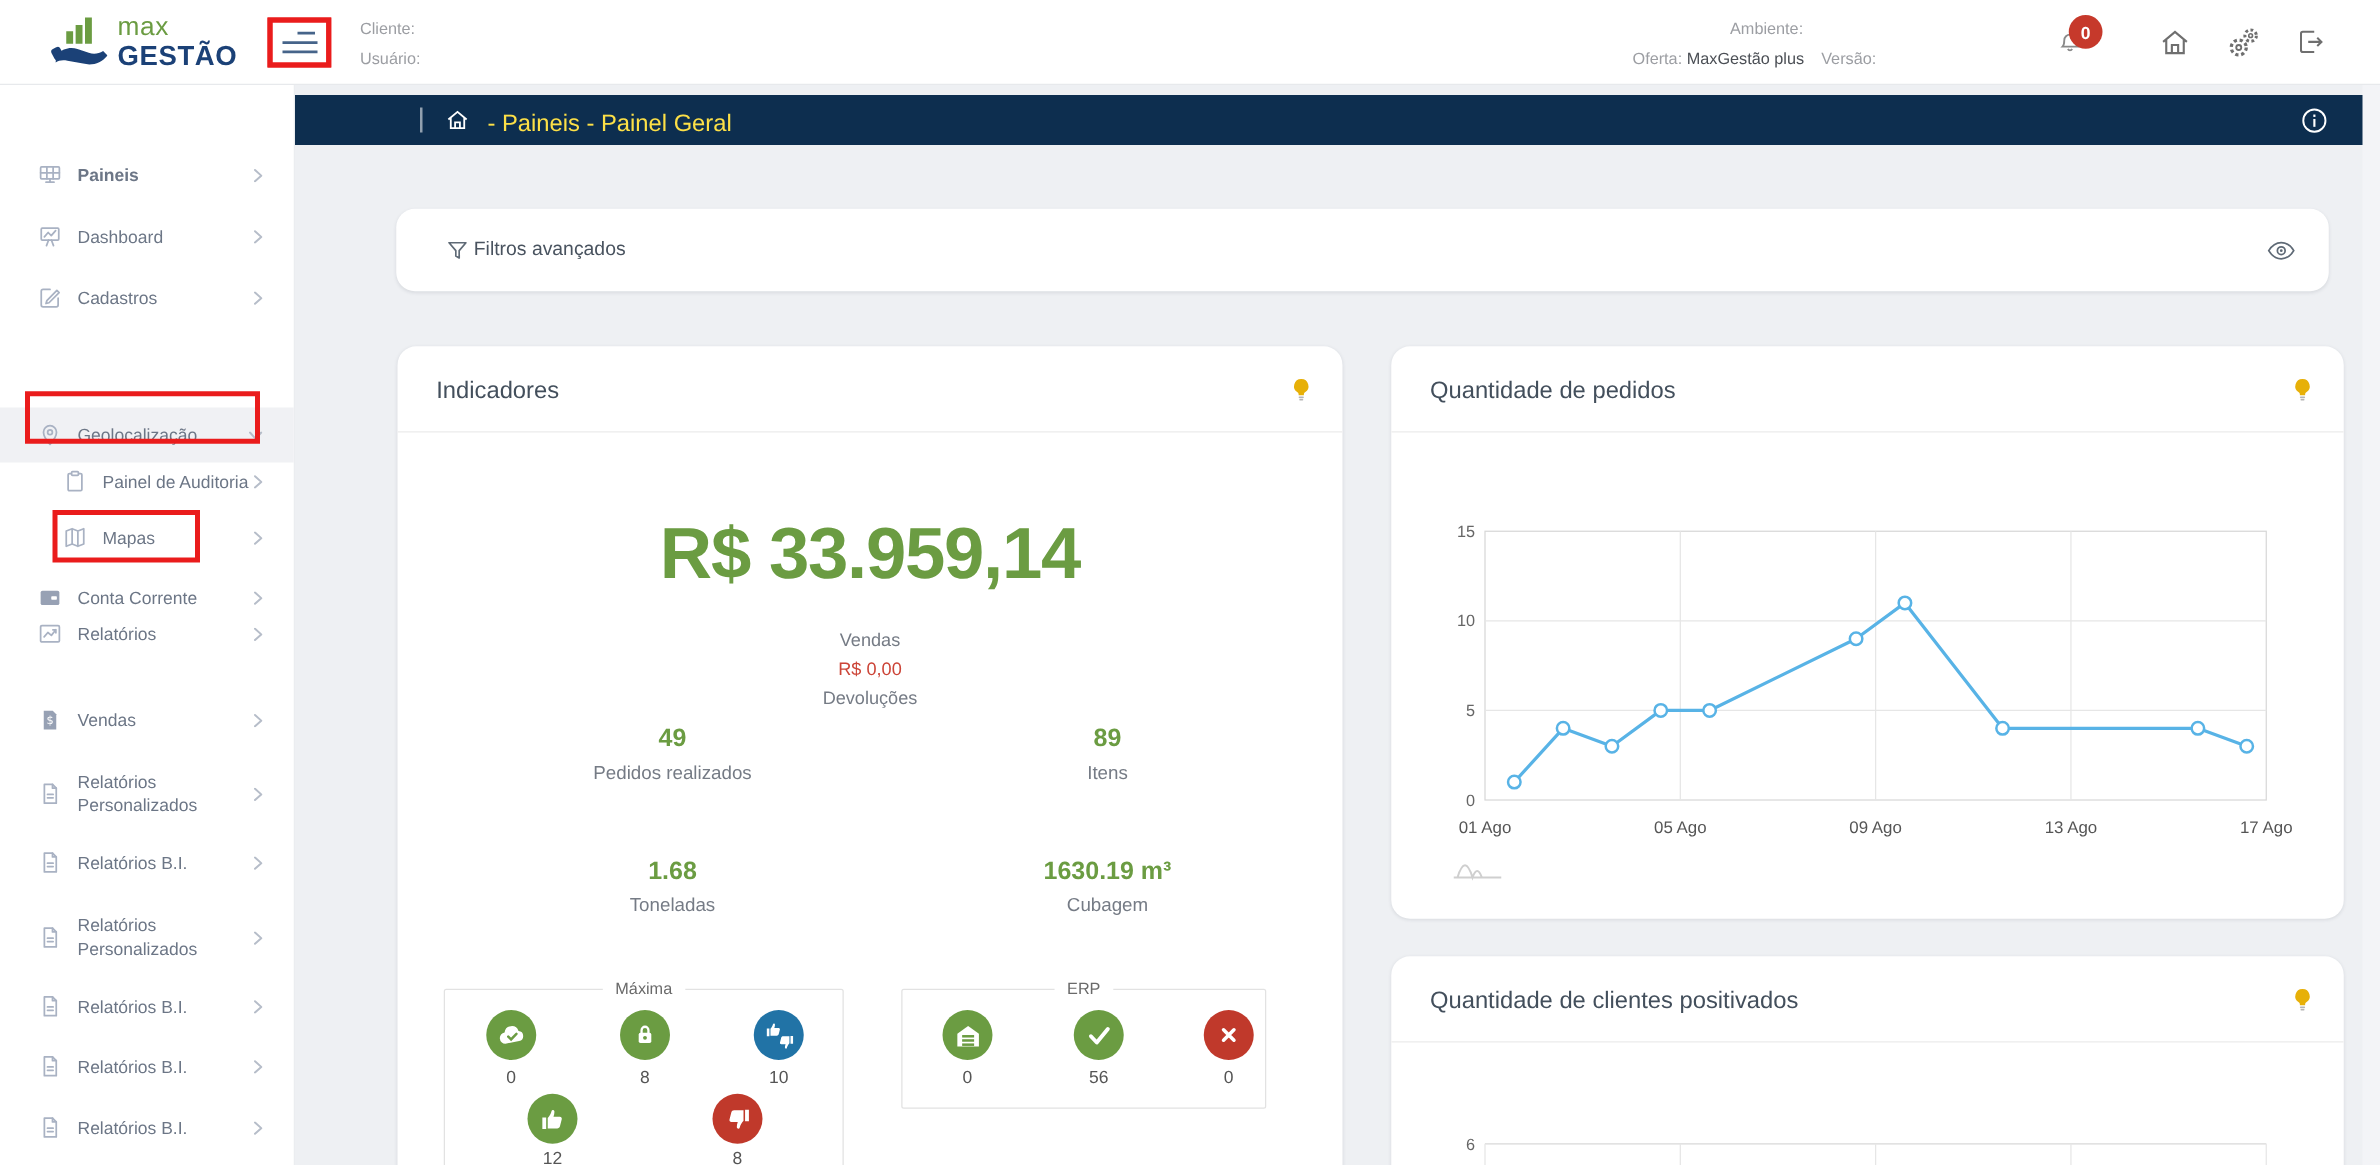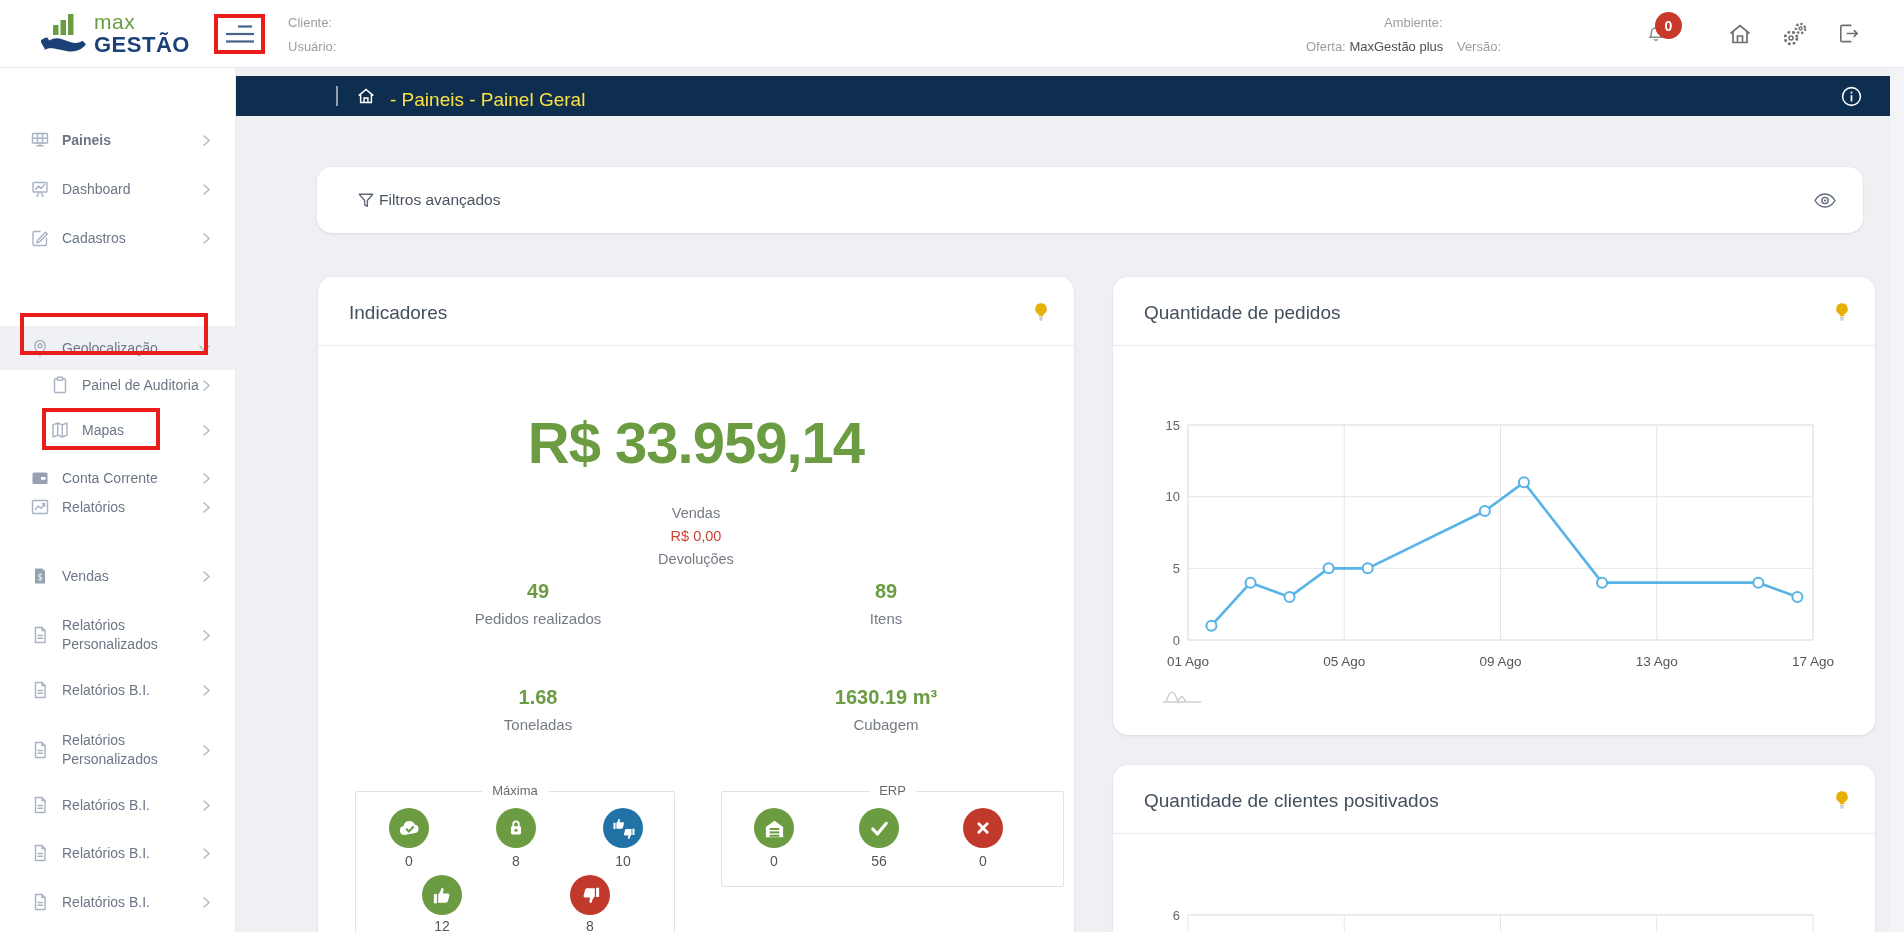--- a/index.html
+++ b/index.html
@@ -467,21 +467,21 @@
           <div class="circ-val" style="left:56px;top:126px;">12</div>
           <div class="circle" style="left:214px;top:83px;background:#c0392b;">
             <svg width="23" height="23" viewBox="0 0 24 24" fill="#fff">
               <g transform="rotate(180 12 12)">
                 <path d="M3,10.5 h3.2 V20 H3 z M7.5,19.6 V10.9 C9,9.3 10.2,7.2 10.7,5 c0.3,-1.3 2.4,-1 2.4,0.6 0,1.5 -0.3,2.9 -0.8,4.2 h5.3 c1.1,0 1.9,1 1.6,2.1 l-1.5,5.9 c-0.3,1.1 -1.2,1.8 -2.3,1.8 H7.5 Z"></path>
               </g>
             </svg>
           </div>
           <div class="circ-val" style="left:204px;top:126px;">8</div>
         </div>
-        <div class="fs" style="left: 403px; top: 514px; width: 343px; height: 96px;">
+        <div class="fs" style="left: 403px; top: 514px; width: 292px; height: 96px;">
           <div class="fs-legend">ERP</div>
           <div class="circle" style="left:32px;top:16px;background:#6b9c42;">
             <svg width="23" height="23" viewBox="0 0 24 24">
               <path d="M3,10.5 L12,4 L21,10.5 V21 H3 Z" fill="#fff"></path>
               <rect x="7" y="11.5" width="10" height="2.1" fill="#6b9c42"></rect>
               <rect x="7" y="15" width="10" height="2.1" fill="#6b9c42"></rect>
               <rect x="7" y="18.5" width="10" height="2.1" fill="#6b9c42"></rect>
             </svg>
           </div>
           <div class="circ-val" style="left:22px;top:61px;">0</div>

